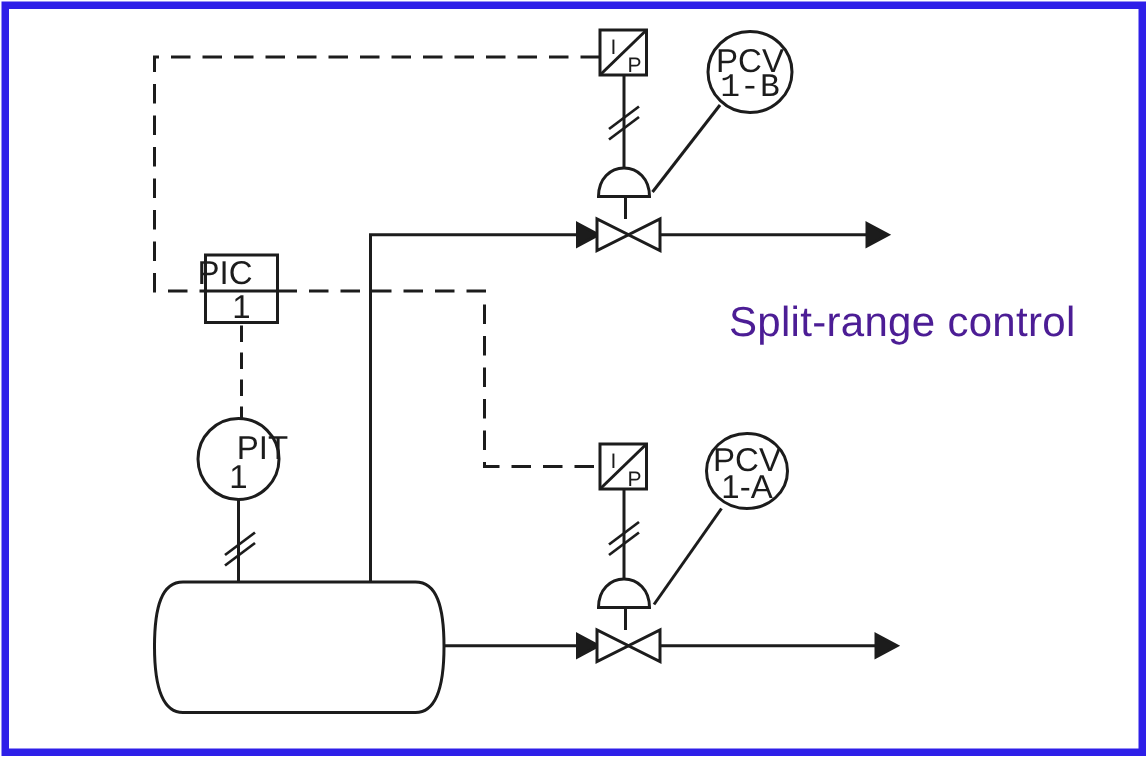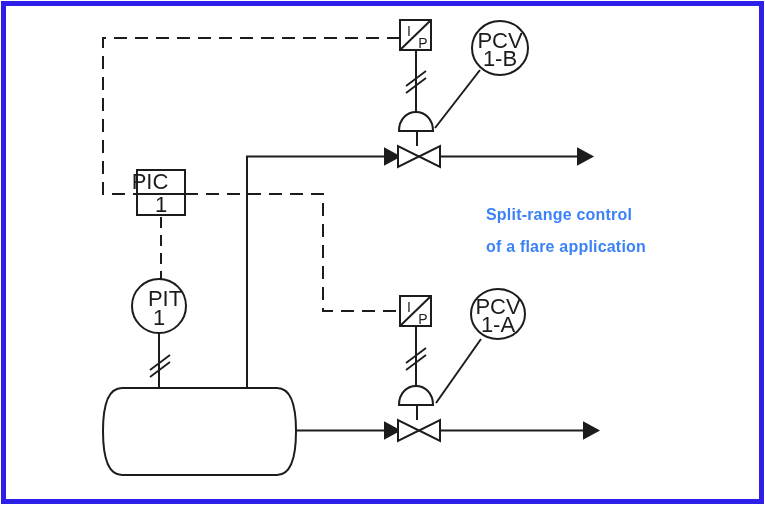--- a/index.html
+++ b/index.html
@@ -24,23 +24,23 @@
     white-space:nowrap;
     z-index:3;
     line-height:1;
   }
   .lbl.tag{font-size:22px;}
   .lbl.small{font-size:14px;}
   .title-block{
     position:absolute;
     left:486px;top:199px;
     z-index:3;
-    color:#3b82f6;
-    font-weight:bold;
-    font-size:16px;
+    color:#4c1d95;
+    font-weight:normal;
+    font-size:28px;
     line-height:32px;
     letter-spacing:0.2px;
   }
 </style>
 </head>
 <body>
 
 <div class="canvas">
 
   <svg class="diagram" width="765" height="505" viewBox="0 0 765 505">
@@ -125,33 +125,32 @@
       <g>
         <path d="M122,388 H277 C291,388 296,404 296,431 C296,458 291,475 277,475 H122 C108,475 103,458 103,431 C103,404 108,388 122,388 Z" fill="#ffffff"></path>
       </g>
     </g>
   </svg>
 
   <div class="lbl small" style="left:409px;top:31px;">I</div>
   <div class="lbl small" style="left:423px;top:43px;">P</div>
 
   <div class="lbl tag" style="left:500px;top:41px;">PCV</div>
-  <div class="lbl tag" style="left:500px;top:59px;">1-B</div>
+  <div class="lbl tag" style="left:500px;top:59px;font-family:Liberation Mono, monospace;">1-B</div>
 
   <div class="lbl tag" style="left:150px;top:182px;">PIC</div>
   <div class="lbl tag" style="left:161px;top:205px;">1</div>
 
-  <div class="lbl tag" style="left:165px;top:299px;">PIT</div>
+  <div class="lbl tag" style="left:175px;top:299px;">PIT</div>
   <div class="lbl tag" style="left:159px;top:318px;">1</div>
 
   <div class="lbl small" style="left:409px;top:307px;">I</div>
   <div class="lbl small" style="left:423px;top:319px;">P</div>
 
   <div class="lbl tag" style="left:498px;top:307px;">PCV</div>
   <div class="lbl tag" style="left:498px;top:325px;text-align:center;">1-A</div>
 
   <div class="title-block">
     <div>Split-range control</div>
-    <div>of a flare application</div>
   </div>
 
   <div class="frame"></div>
 </div>
 
 </body></html>

